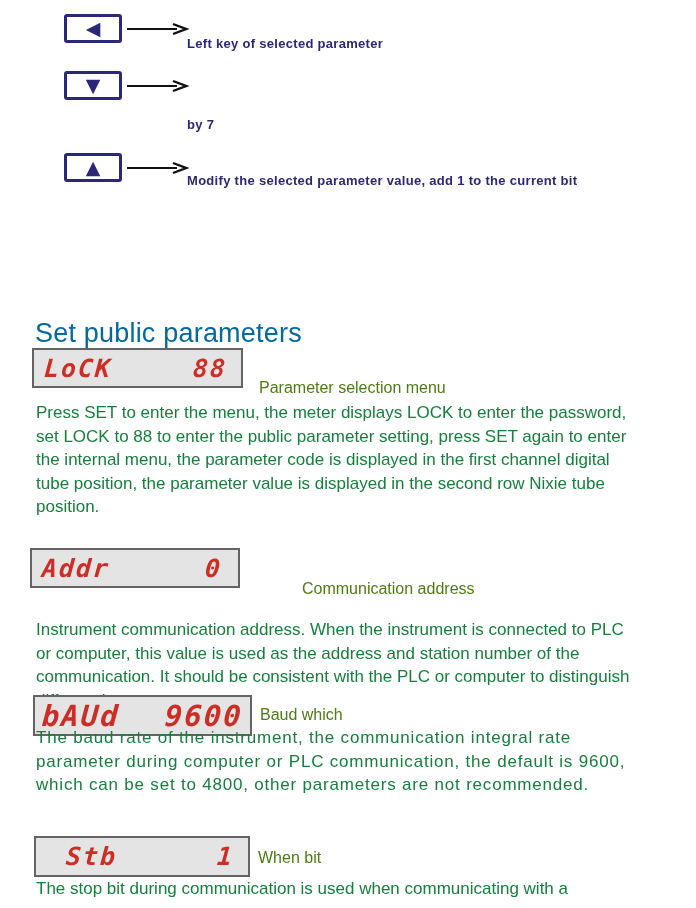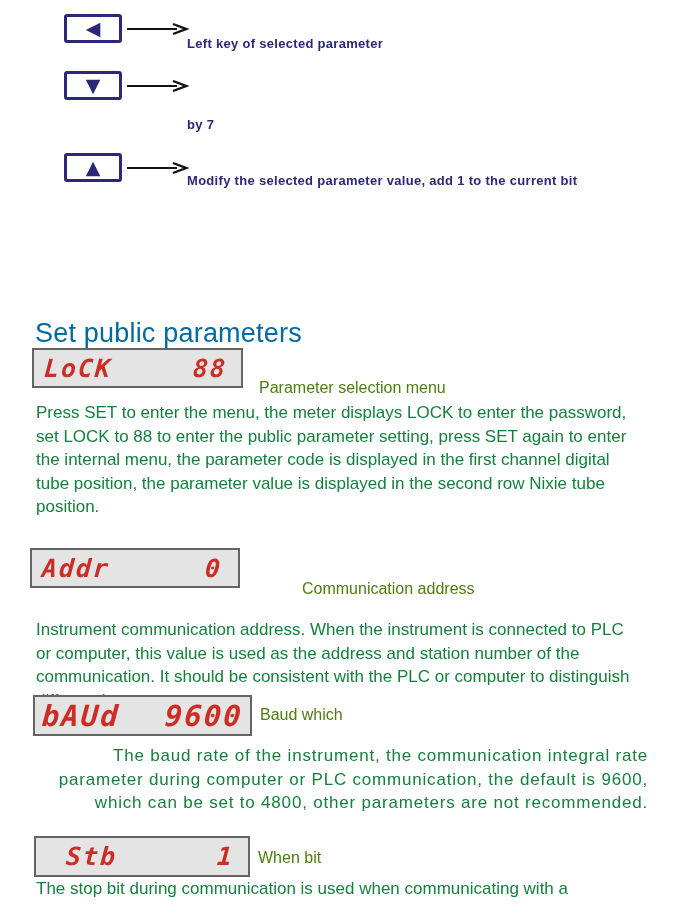--- a/index.html
+++ b/index.html
@@ -88,21 +88,21 @@
     <span>0</span>
   </div>
   <div class="plabel" style="left:255px;top:580px;margin-left:47px;">Communication address</div>
   <div class="para" style="top:618px;width:602px;">Instrument communication address. When the instrument is connected to PLC or computer, this value is used as the address and station number of the communication. It should be consistent with the PLC or computer to distinguish different instruments.</div>
 
   <div class="lcd" style="left:33px;top:695px;width:219px;height:41px;font-size:29px;padding:0 7px;">
     <span>bAUd</span>
     <span>9600</span>
   </div>
   <div class="plabel" style="left:260px;top:706px;">Baud which</div>
-  <div class="para" style="top:744px;width:612px;letter-spacing:0.8px;text-align:right;">The baud rate of the instrument, the communication integral rate parameter during computer or PLC communication, the default is 9600, which can be set to 4800, other parameters are not recommended.</div>
+  <div class="para" style="top:726px;width:612px;letter-spacing:0.8px;">The baud rate of the instrument, the communication integral rate parameter during computer or PLC communication, the default is 9600, which can be set to 4800, other parameters are not recommended.</div>
 
   <div class="lcd" style="left:34px;top:836px;width:216px;height:41px;font-size:25px;padding:0 14px 0 30px;">
     <span>Stb</span>
     <span>1</span>
   </div>
   <div class="plabel" style="left:258px;top:849px;">When bit</div>
   <div class="para" style="top:877px;width:650px;">The stop bit during communication is used when communicating with a</div>
 
 </div>
 

